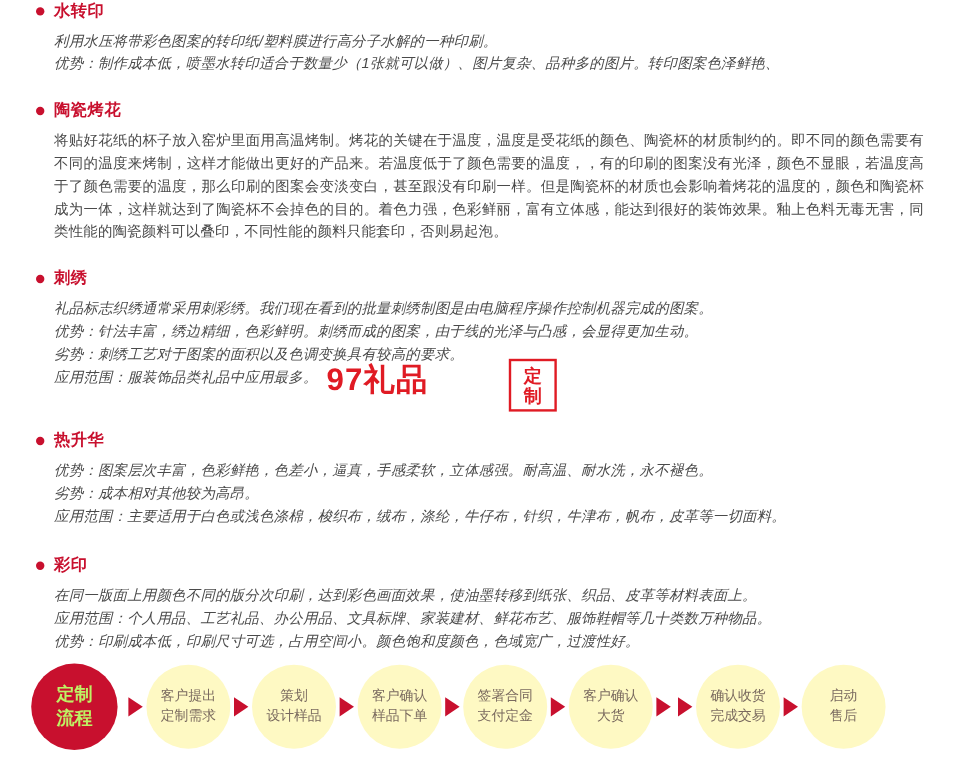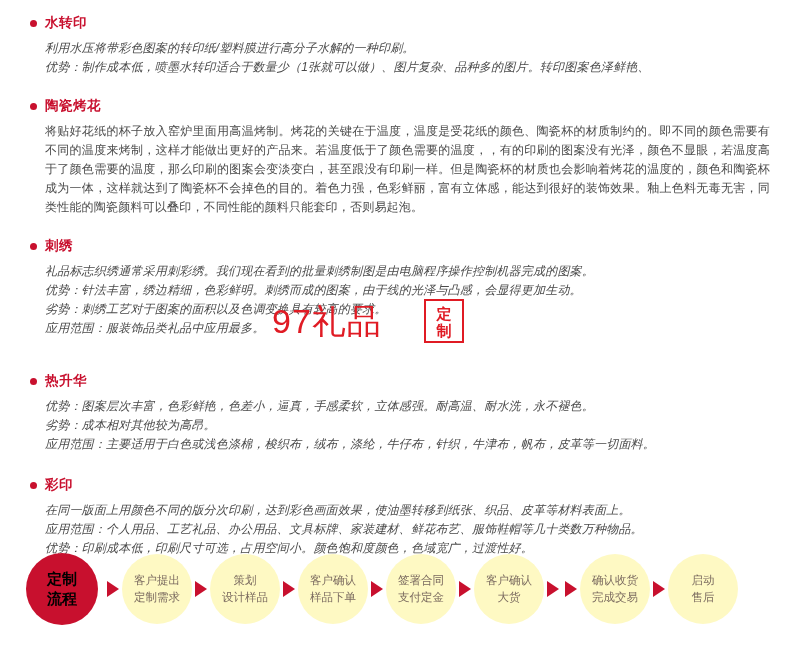--- a/index.html
+++ b/index.html
@@ -71,22 +71,22 @@
     top: 295px;
     width: 210px;
     height: 62px;
     pointer-events: none;
     z-index: 5;
   }
   .wm-text {
     position: absolute;
     left: 0;
     top: 4px;
-    font-size: 34px;
-    font-weight: normal;
+    font-size: 26px;
+    font-weight: bold;
     color: #e01b24;
     letter-spacing: 1px;
     font-family: "Liberation Sans", sans-serif;
   }
   .wm-badge {
     position: absolute;
     left: 152px;
     top: 4px;
     width: 40px;
     height: 44px;
@@ -110,21 +110,21 @@
     display: flex;
     align-items: center;
     padding-left: 26px;
     box-sizing: border-box;
   }
   .flow-start {
     width: 72px;
     height: 72px;
     border-radius: 50%;
     background: #c8102e;
-    color: #000000;
+    color: #bef264;
     display: flex;
     flex-direction: column;
     align-items: center;
     justify-content: center;
     font-size: 15px;
     font-weight: bold;
     line-height: 20px;
     flex: 0 0 auto;
     margin-right: 6px;
   }
@@ -152,21 +152,21 @@
     flex: 0 0 auto;
     text-align: center;
   }
   .flow-node .l2 { display: block; }
 </style>
 </head>
 <body>
 
 <div class="page">
 
-  <div class="section" style="padding-top:14px;">
+  <div class="section" style="">
     <div class="sec-head">
       <span class="bullet"></span>
       <span class="sec-title">水转印</span>
     </div>
     <div class="body-lines">
       <div class="line">利用水压将带彩色图案的转印纸/塑料膜进行高分子水解的一种印刷。</div>
       <div class="line">优势：制作成本低，喷墨水转印适合于数量少（1张就可以做）、图片复杂、品种多的图片。转印图案色泽鲜艳、</div>
     </div>
   </div>
 

